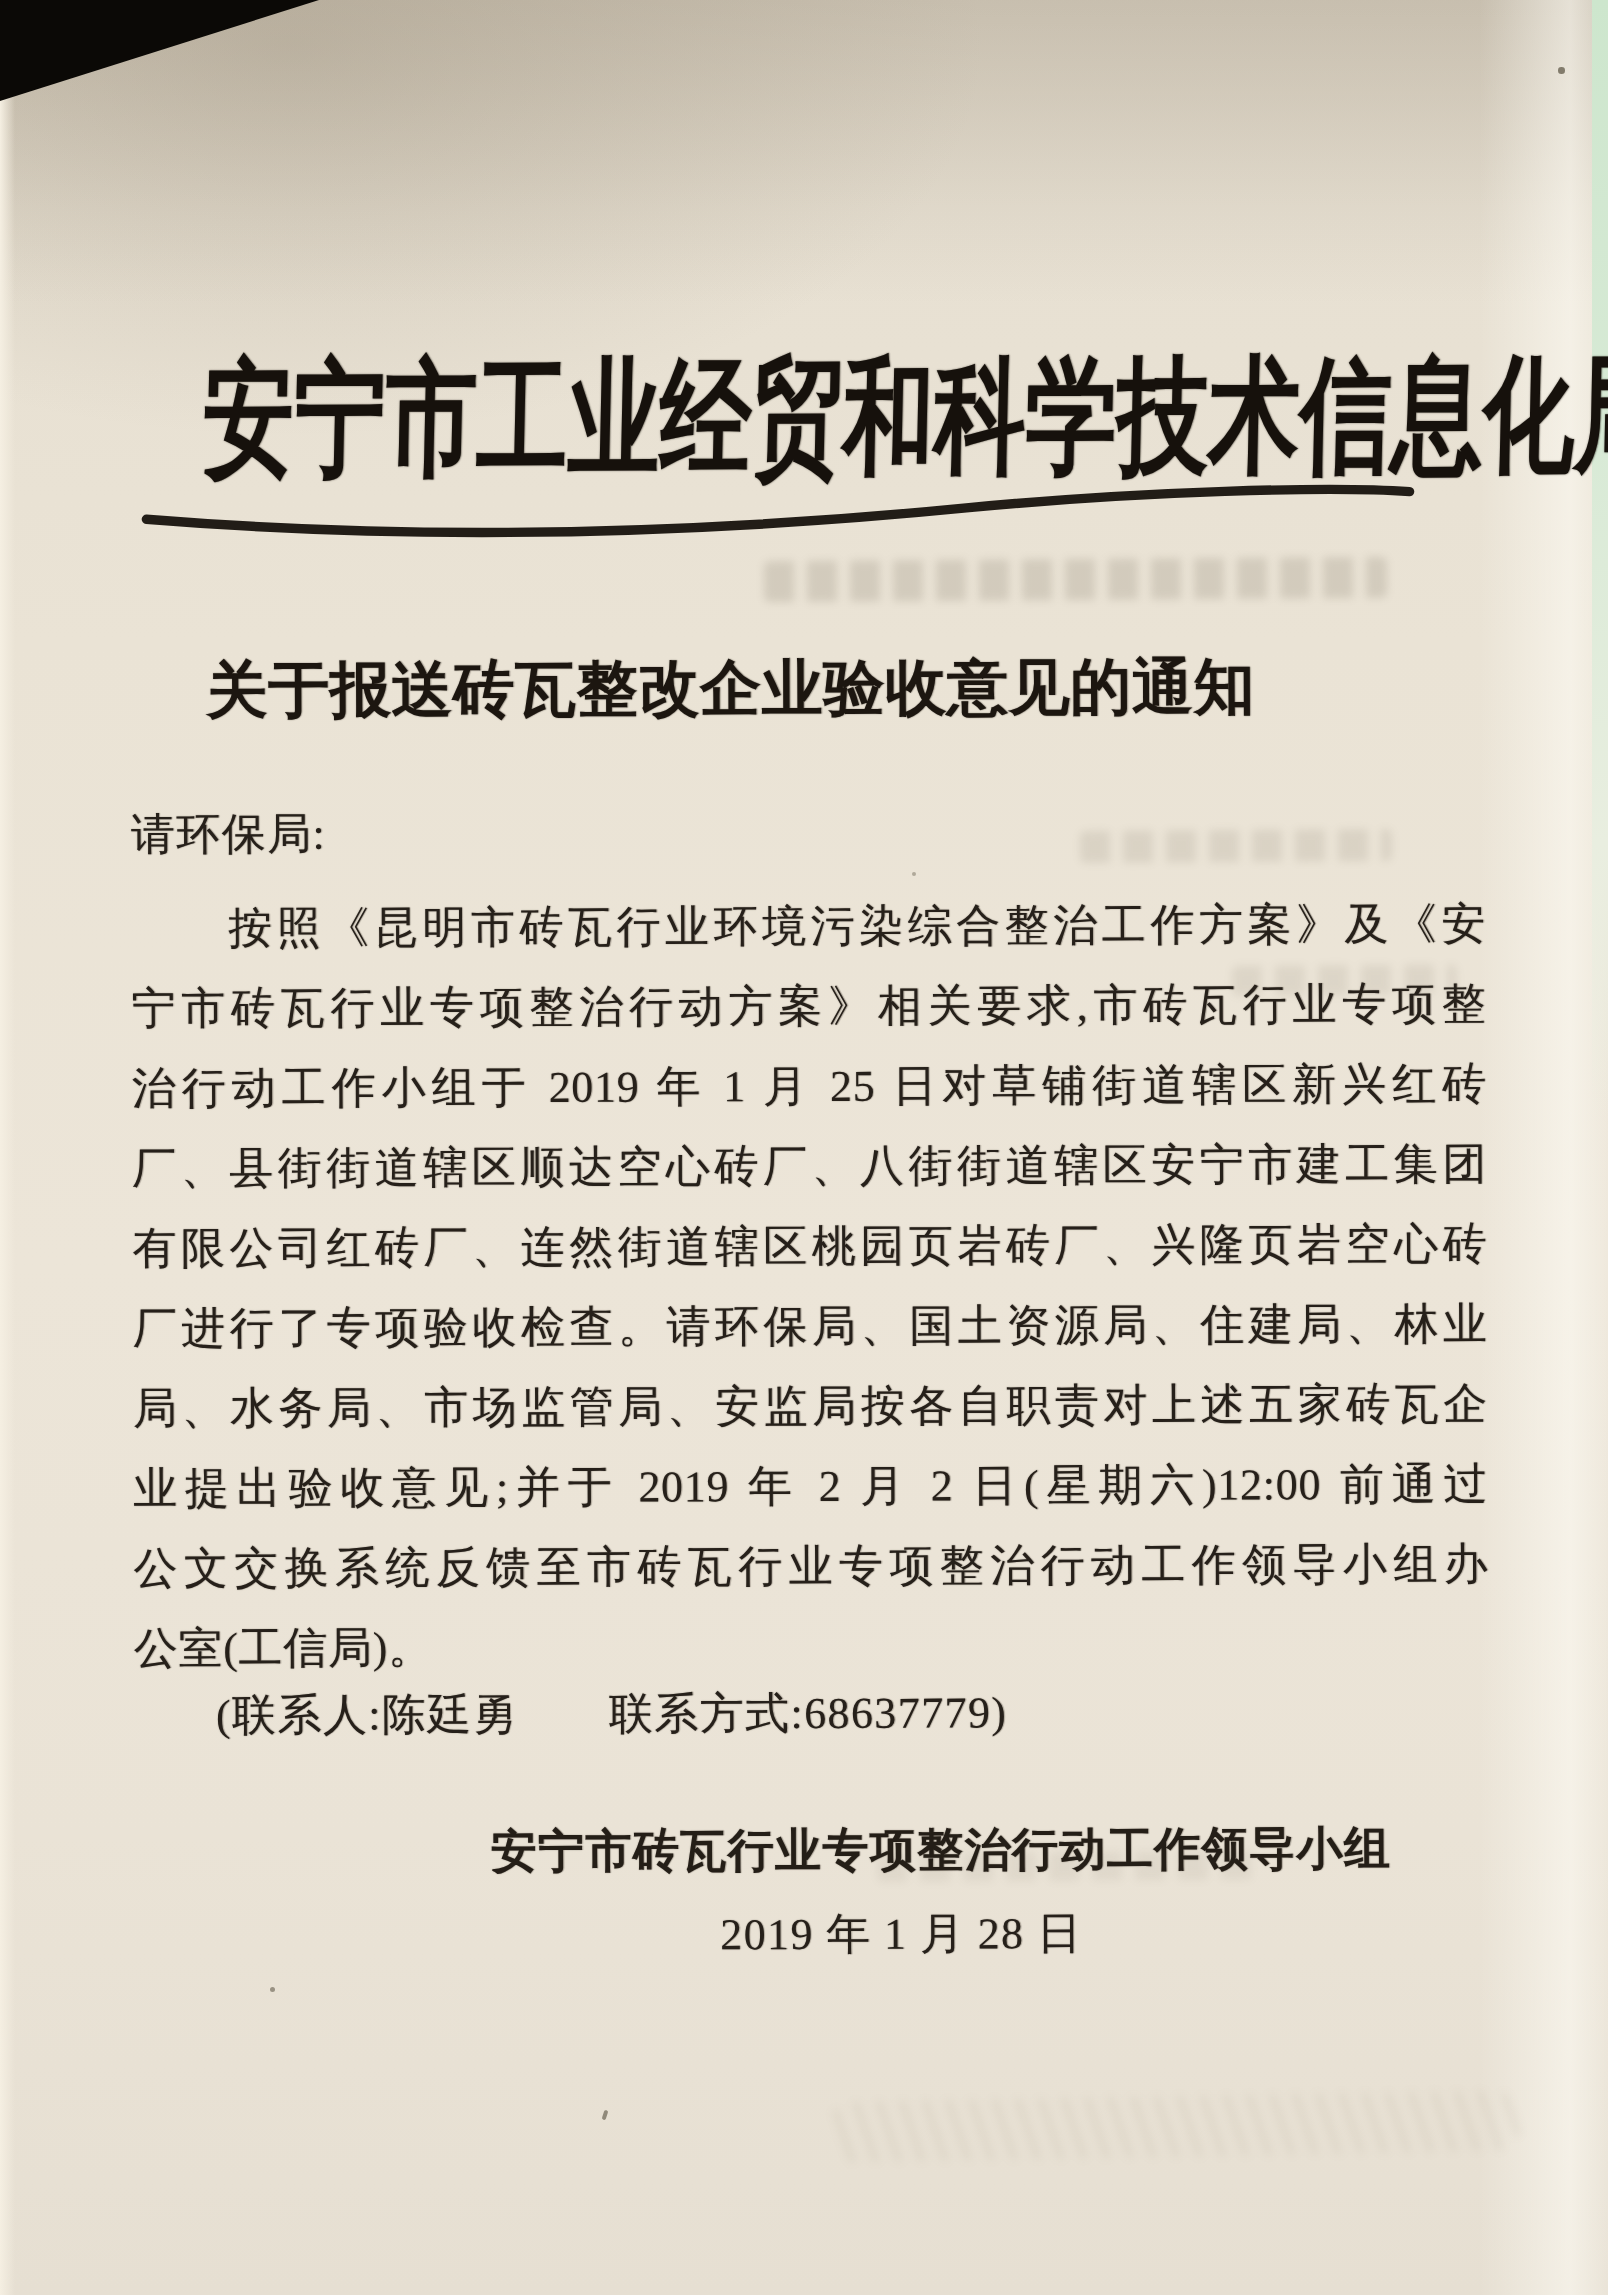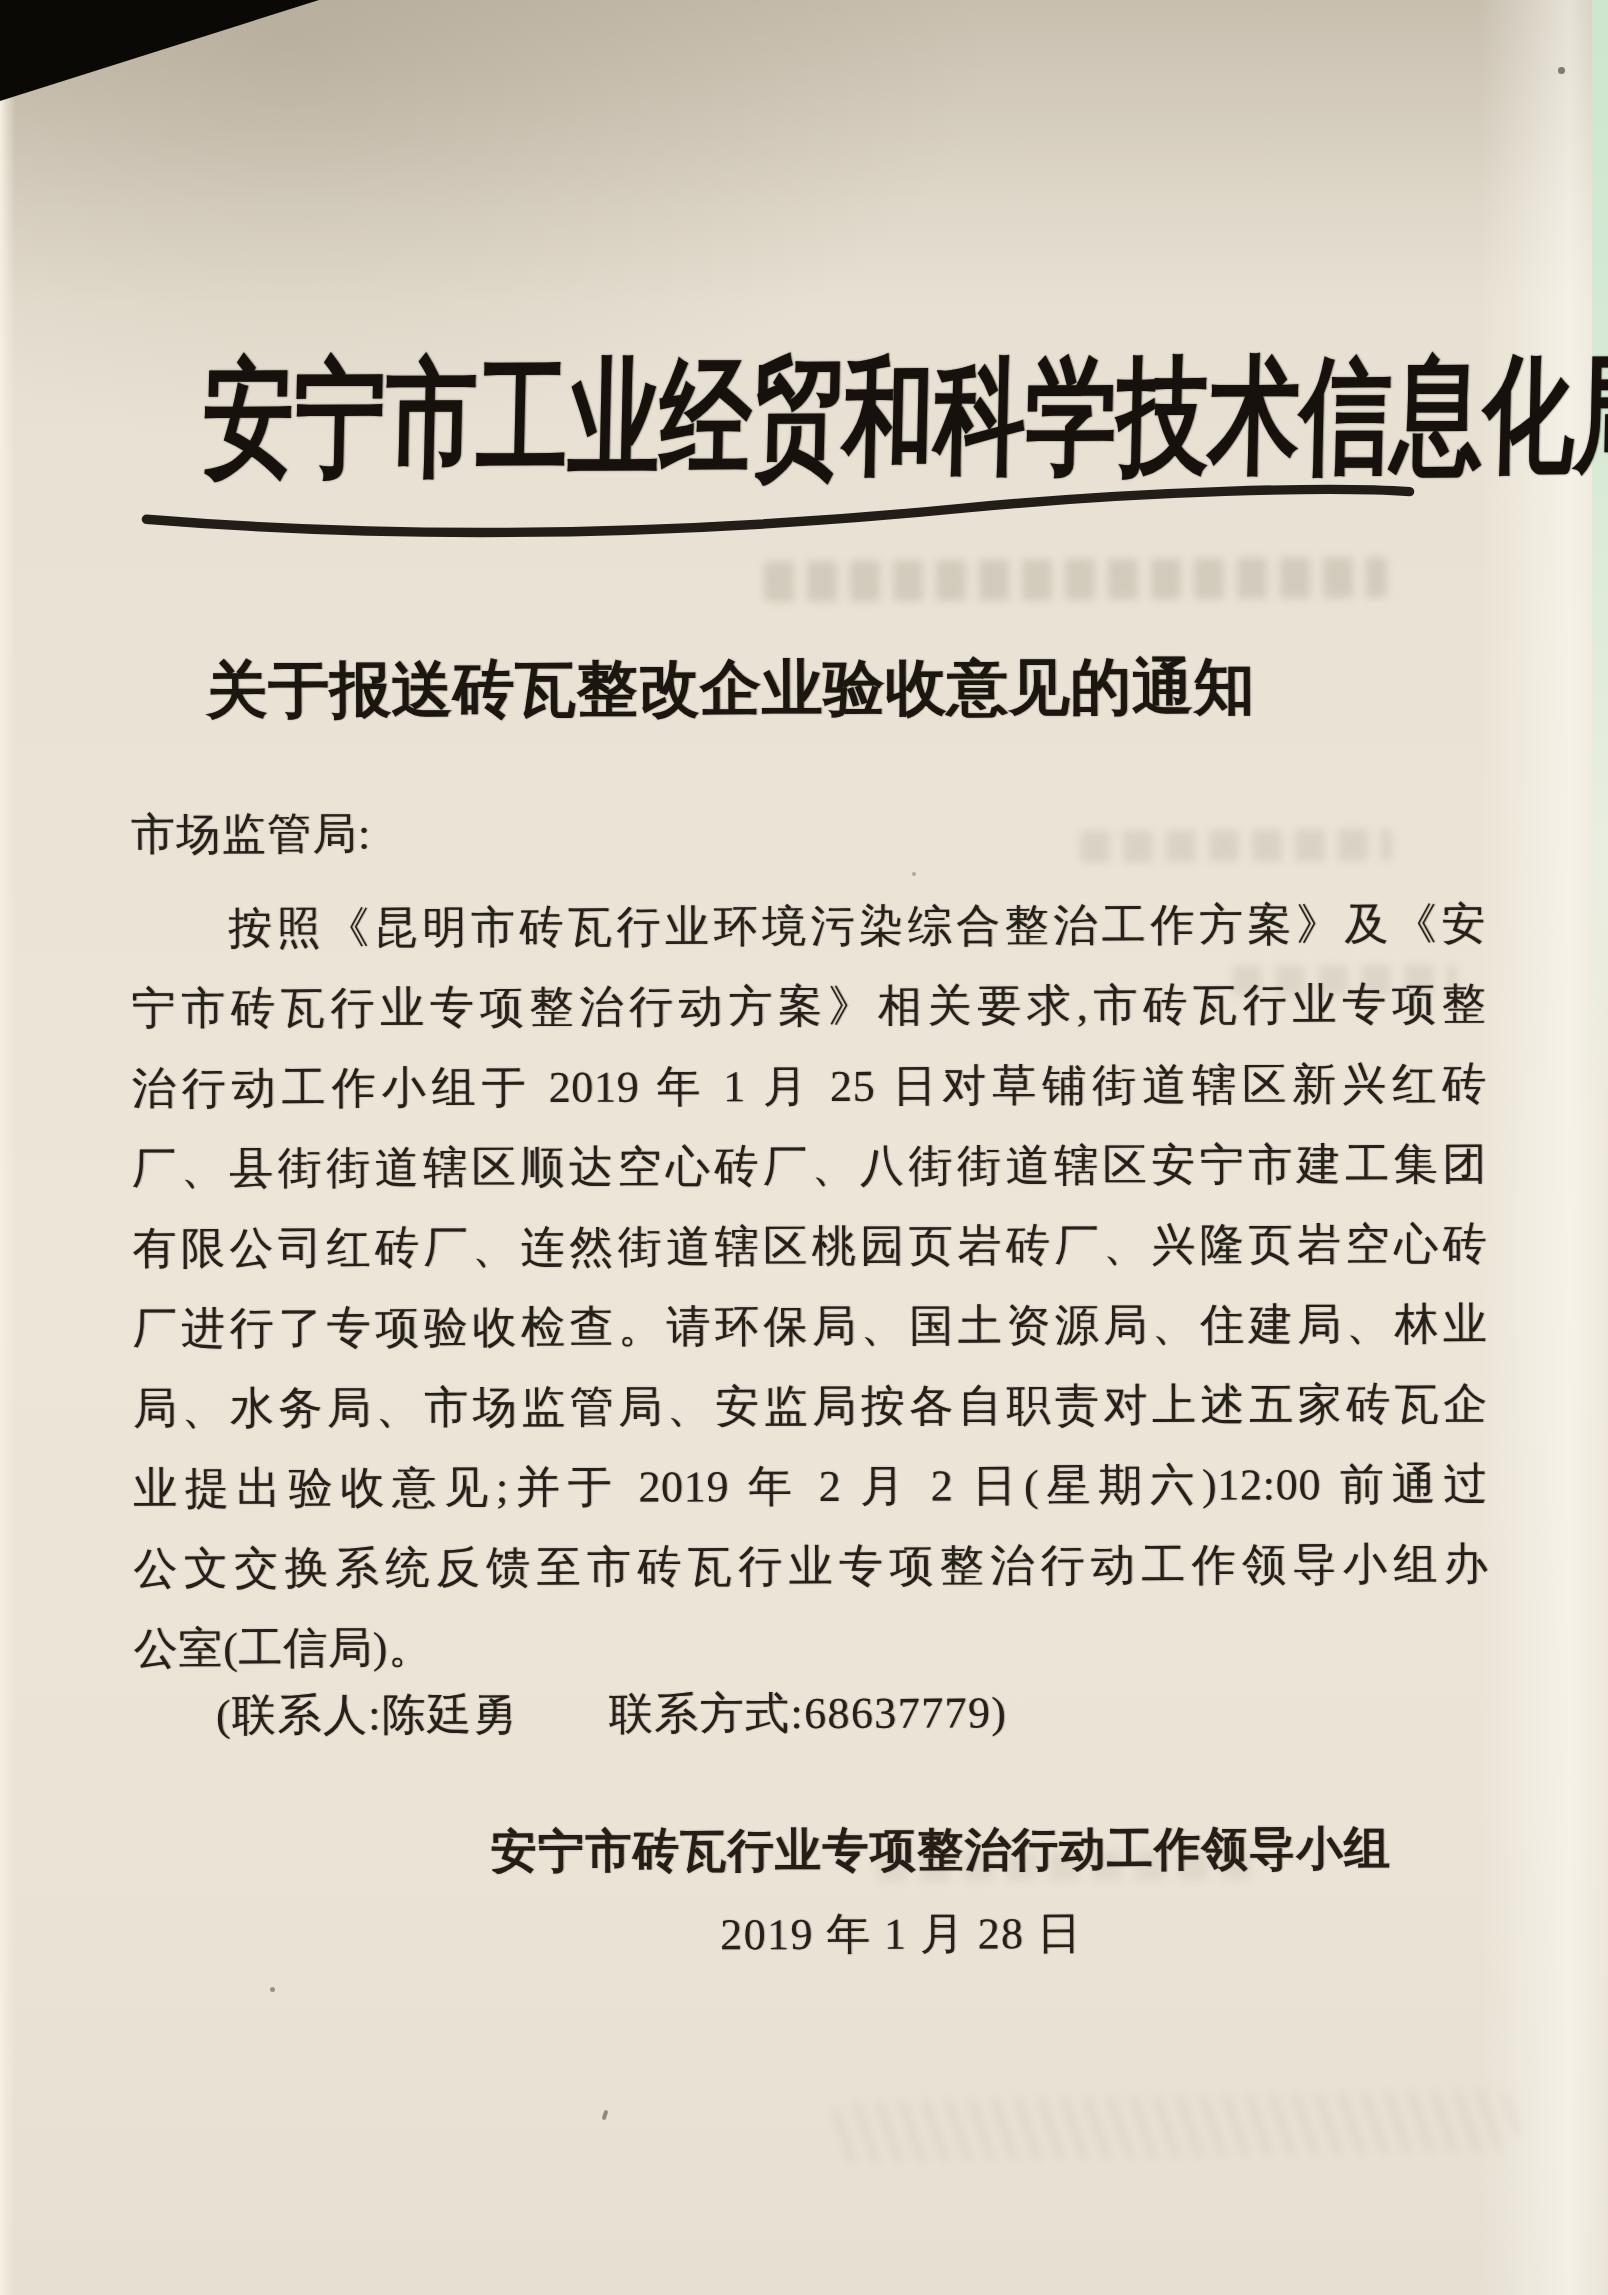--- a/index.html
+++ b/index.html
@@ -157,21 +157,21 @@
 <div class="content">
 
   <div class="agency-title">安宁市工业经贸和科学技术信息化局</div>
 
   <svg class="rule-svg" viewBox="0 0 2220 120" xmlns="http://www.w3.org/2000/svg">
     <path d="M 205 62 C 560 92, 940 88, 1340 50 C 1580 28, 1840 22, 1948 30" fill="none" stroke="#17120d" stroke-width="13" stroke-linecap="round" opacity="0.95"></path>
   </svg>
 
   <div class="notice-title">关于报送砖瓦整改企业验收意见的通知</div>
 
-  <div class="salutation">市场监管局:</div>
+  <div class="salutation">请环保局:</div>
 
   <div class="body-block">
       <div class="body-line">　　按照《昆明市砖瓦行业环境污染综合整治工作方案》及《安</div>
       <div class="body-line">宁市砖瓦行业专项整治行动方案》相关要求,市砖瓦行业专项整</div>
       <div class="body-line">治行动工作小组于 2019 年 1 月 25 日对草铺街道辖区新兴红砖</div>
       <div class="body-line">厂、县街街道辖区顺达空心砖厂、八街街道辖区安宁市建工集团</div>
       <div class="body-line">有限公司红砖厂、连然街道辖区桃园页岩砖厂、兴隆页岩空心砖</div>
       <div class="body-line">厂进行了专项验收检查。请环保局、国土资源局、住建局、林业</div>
       <div class="body-line">局、水务局、市场监管局、安监局按各自职责对上述五家砖瓦企</div>
       <div class="body-line">业提出验收意见;并于 2019 年 2 月 2 日(星期六)12:00 前通过</div>

